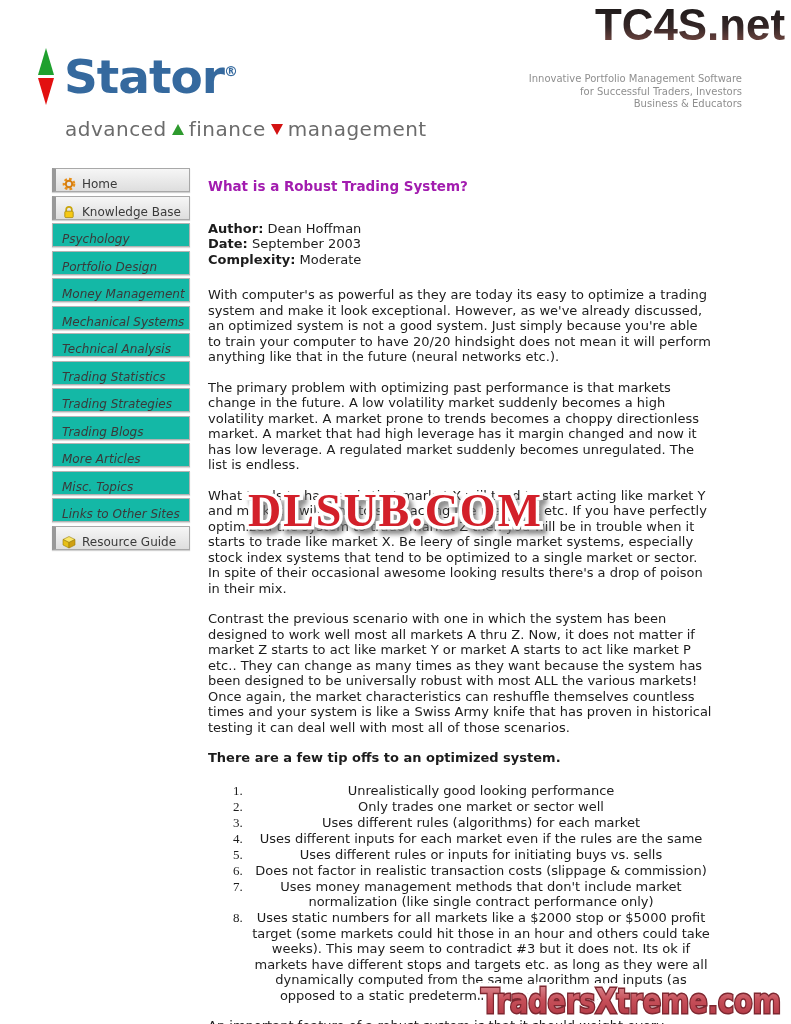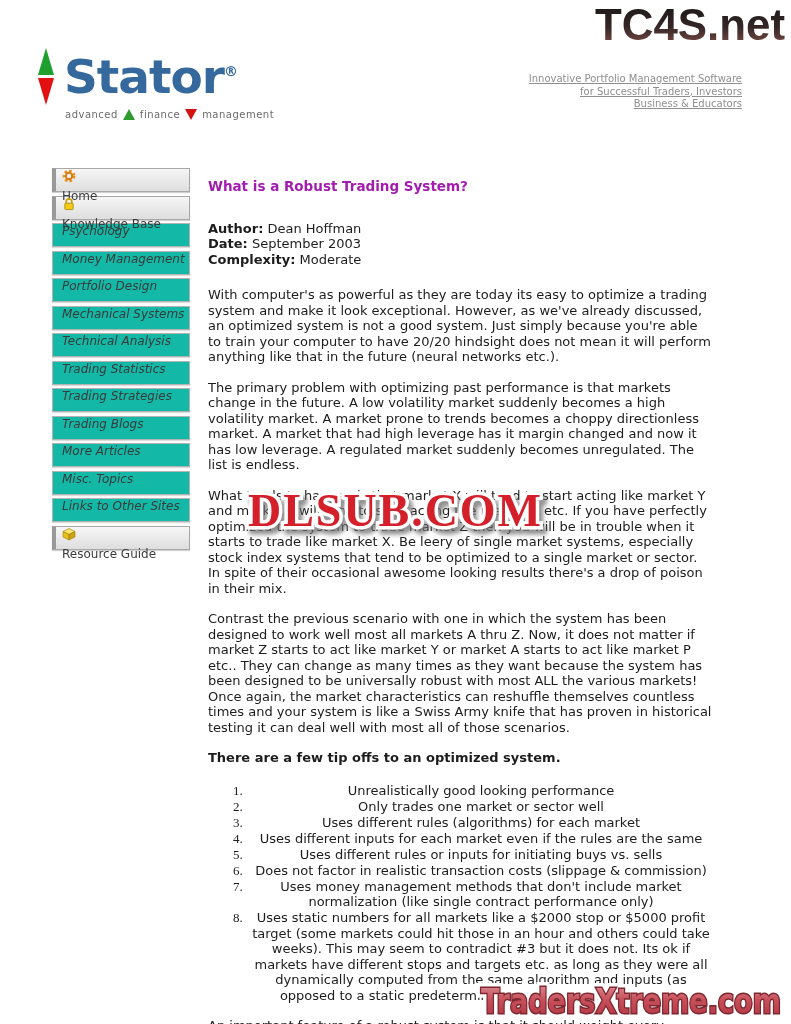--- a/index.html
+++ b/index.html
@@ -11,27 +11,27 @@
   }
   
   .tc4s { position:absolute; top:2px; right:3px; }
   .brand { position:absolute; left:38px; top:48px; }
   .brand-row { display:flex; align-items:center; }
   .arrow-col { display:flex; flex-direction:column; align-items:center; margin-right:3px; }
   .tri-up { width:0; height:0; border-left:8px solid transparent; border-right:8px solid transparent; border-bottom:27px solid #1fa02e; }
   .tri-down { width:0; height:0; border-left:8px solid transparent; border-right:8px solid transparent; border-top:27px solid #e21010; margin-top:3px; }
   .brand-word { font-size:47px; font-weight:bold; color:#35699e; letter-spacing:-1px; line-height:1;margin-left:7px; }
   .brand-reg { font-size:14px; vertical-align:super; color:#35699e; letter-spacing:0; }
-  .brand-sub { margin:4px 0 0 27px; font-size:10px; color:#6b6b6b; letter-spacing:0.5px; display:flex; align-items:center; gap:5px; }
+  .brand-sub { margin:12px 0 0 27px; font-size:20px; color:#6b6b6b; letter-spacing:0.5px; display:flex; align-items:center; gap:5px; }
   .mini-up { width:0; height:0; border-left:6px solid transparent; border-right:6px solid transparent; border-bottom:11px solid #2e9a2e; }
   .mini-down { width:0; height:0; border-left:6px solid transparent; border-right:6px solid transparent; border-top:11px solid #d31212; }
-  .slogan { position:absolute; top:73px; right:49px; text-align:right; font-size:10px; line-height:12.5px; color:#8f8f8f;text-decoration:underline; }
+  .slogan { position:absolute; top:73px; right:49px; text-align:right; font-size:10px; line-height:12.5px; color:#8f8f8f; }
   
   .sidebar { position:absolute; left:52px; top:168px; width:138px; }
-  .side-item { height:24px; margin-bottom:3.5px; display:flex; align-items:flex-start; font-size:12px; color:#3a3a3a; cursor:pointer;flex-direction:column; }
+  .side-item { height:24px; margin-bottom:3.5px; display:flex; align-items:flex-end; font-size:12px; color:#3a3a3a; cursor:pointer; }
   .side-item.tab { background:linear-gradient(#f6f6f6,#dedede); border:1px solid #a8a8a8; border-left:4px solid #999999; padding-left:6px; gap:6px; box-shadow:0 1px 1px rgba(0,0,0,0.18); }
   .side-item.plain { background:#14b8a6; border:1px solid #b3b3b3; padding-left:9px; box-shadow:0 1px 1px rgba(0,0,0,0.14);font-style:italic; }
   .side-icon { width:14px; height:14px; display:inline-flex; }
   
   .main { position:absolute; left:208px; top:172px; width:505px; font-size:13px; line-height:15.5px; color:#1c1c1c; }
   .article-title { font-size:13.5px; font-weight:bold; color:#a21caf; margin:7px 0 26px; }
   .meta { margin:0 0 20px; }
   .meta-row { line-height:15.5px; }
   .meta-label { font-weight:bold; }
   .main p { margin:0 0 15px; }
@@ -99,24 +99,24 @@
         <path d="M4.2 6.6 V4.6 a2.8 2.8 0 0 1 5.6 0 V6.6" fill="none" stroke="#c9a50b" stroke-width="1.7"></path>
         <rect x="2.8" y="6.2" width="8.4" height="6.4" rx="1" fill="#f6c914" stroke="#a5860a" stroke-width="0.8"></rect>
       </svg>
     </span>
     <span>Knowledge Base</span>
   </div>
   <div class="side-item plain">
       <span>Psychology</span>
     </div>
   <div class="side-item plain">
+      <span>Portfolio Design</span>
+    </div>
+  <div class="side-item plain">
       <span>Money Management</span>
-    </div>
-  <div class="side-item plain">
-      <span>Portfolio Design</span>
     </div>
   <div class="side-item plain">
       <span>Mechanical Systems</span>
     </div>
   <div class="side-item plain">
       <span>Technical Analysis</span>
     </div>
   <div class="side-item plain">
       <span>Trading Statistics</span>
     </div>

